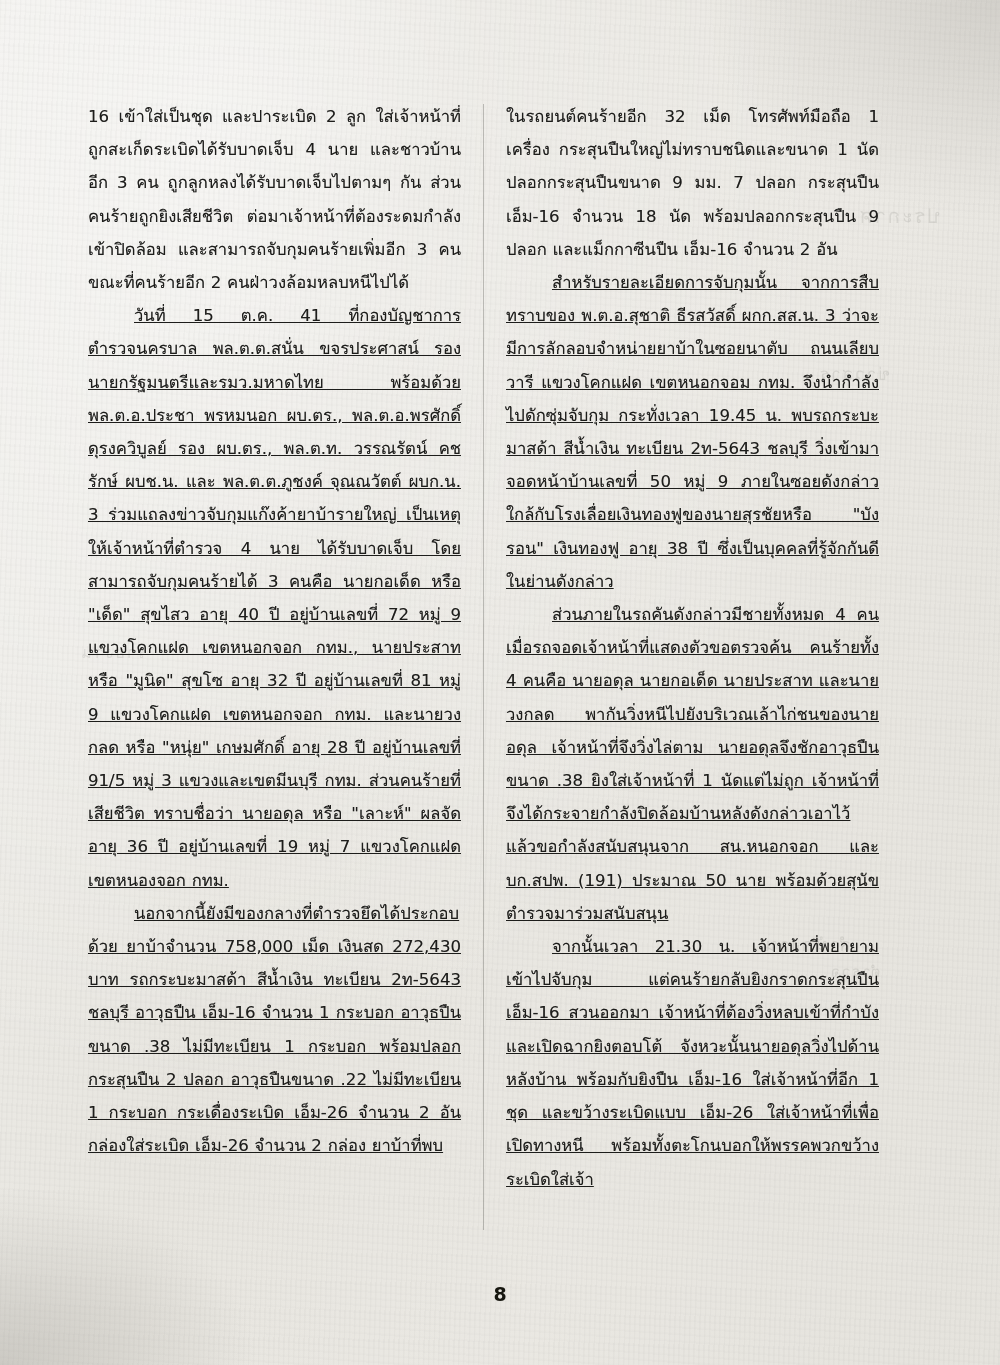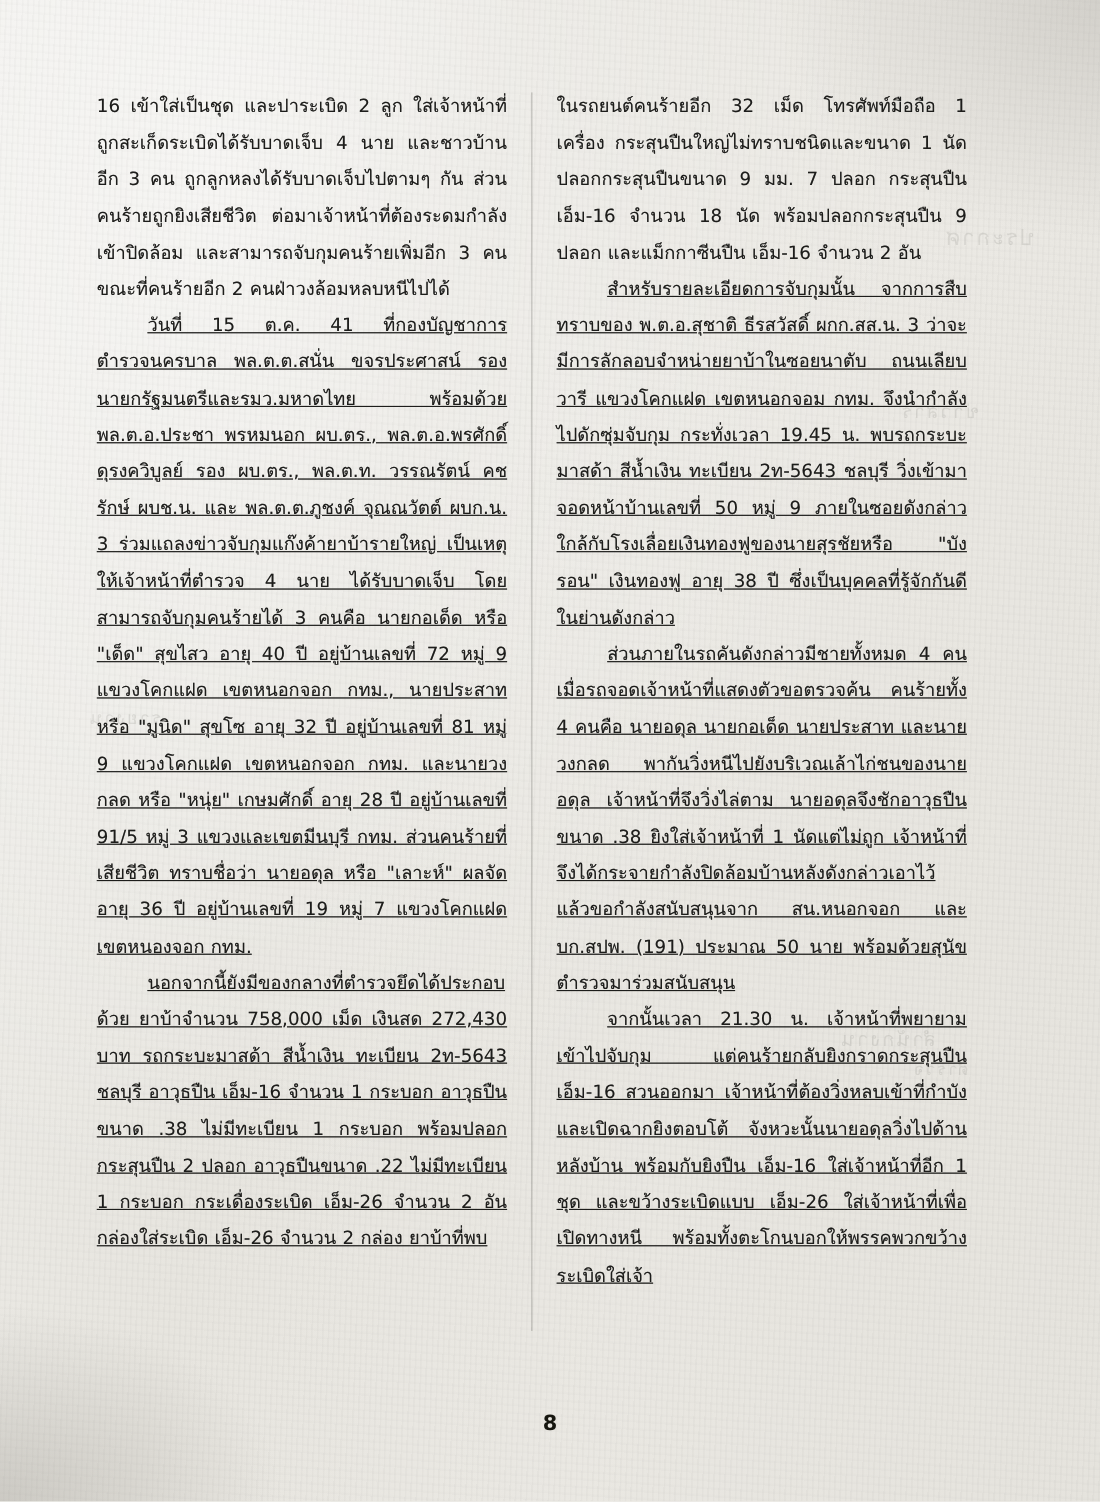--- a/index.html
+++ b/index.html
@@ -45,21 +45,21 @@
     white-space: nowrap;
   }
   .ghost.g1 { top: 200px; right: 60px; }
   .ghost.g2 { top: 360px; right: 110px; font-size: 17px; }
   .ghost.g3 { top: 930px; right: 150px; font-size: 18px; }
   .ghost.g4 { top: 960px; right: 120px; font-size: 15px; }
   .ghost.g5 { top: 640px; left: 80px; font-size: 16px; }
 
   .columns {
     position: absolute;
-    top: 80px;
+    top: 100px;
     left: 88px;
     width: 830px;
     height: 1140px;
     display: flex;
     gap: 0;
   }
   .col {
     width: 395px;
     box-sizing: border-box;
   }

